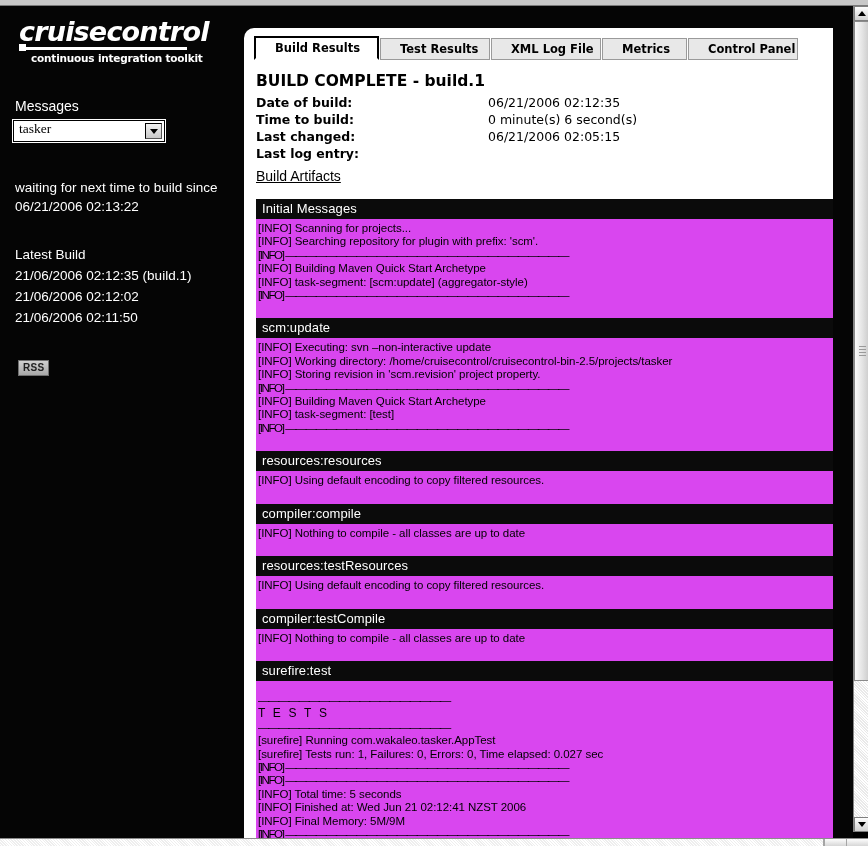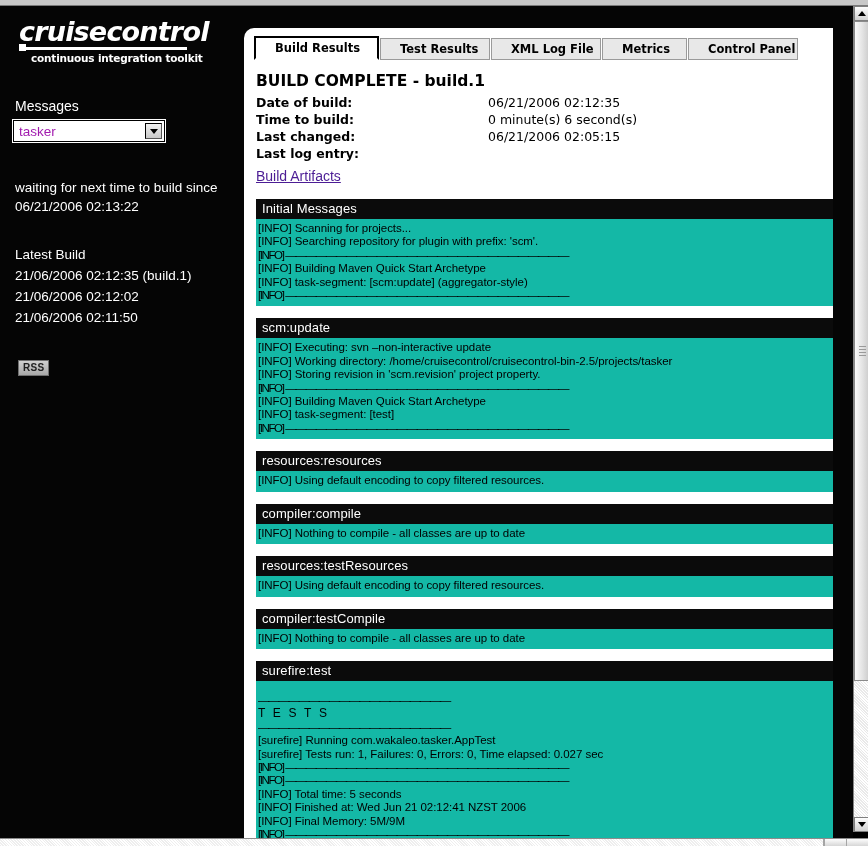--- a/index.html
+++ b/index.html
@@ -83,25 +83,25 @@
     margin: 34px 0 6px 2px;
   }
   .project-select {
     width: 152px;
     height: 22px;
     background: #ffffff;
     border: 1px solid #000000;
     box-shadow: 0 0 0 1px #ffffff;
     position: relative;
     display: flex;
-    align-items: center;
+    align-items: flex-start;
     padding-left: 5px;
     font-size: 13.5px;
-    color: #a21caf;
-    font-family: Liberation Sans, sans-serif;
+    color: #000000;
+    font-family: Liberation Serif, serif;
   }
   .select-arrow {
     position: absolute;
     right: 2px; top: 2px;
     width: 17px; height: 16px;
     background: linear-gradient(#f2f2f2, #c8c8c8);
     border: 1px solid #000000;
     border-right-color: #555;
     border-bottom-color: #555;
     display: flex; align-items: center; justify-content: center;
@@ -215,43 +215,43 @@
   }
   .summary-table td.v {
     font-weight: normal;
     font-size: 12.5px;
     color: #000000;
   }
   .artifacts-link {
     display: inline-block;
     margin: 6px 0 0 4px;
     font-size: 14px;
-    color: #4c1d95;
+    color: #000000;
     text-decoration: underline;
     font-family: "Liberation Sans", sans-serif;
     text-align: center;
   }
 
   
   .log-area { margin-top: 14px; }
   .sec-head {
     background: #0b0b0b;
     color: #ffffff;
     font-size: 13px;
     font-family: "Liberation Sans", sans-serif;
     padding: 2px 0 3px 6px;
     margin: 0 0 0 4px;
     width: 584px;
     letter-spacing: 0.1px;
   }
   .sec-body {
-    margin: 0 0 12px 4px;
-    padding: 3px 0 4px 2px;
+    margin: 0 0 0 4px;
+    padding: 3px 0 16px 2px;
     width: 584px;
-    background: #14b8a6;
+    background: #d946ef;
   }
   .log-line {
     font-size: 11.5px;
     font-family: "Liberation Sans", sans-serif;
     color: #000000;
     line-height: 13.4px;
     white-space: pre;
     letter-spacing: -0.05px;
   }
   .log-line.rule {

